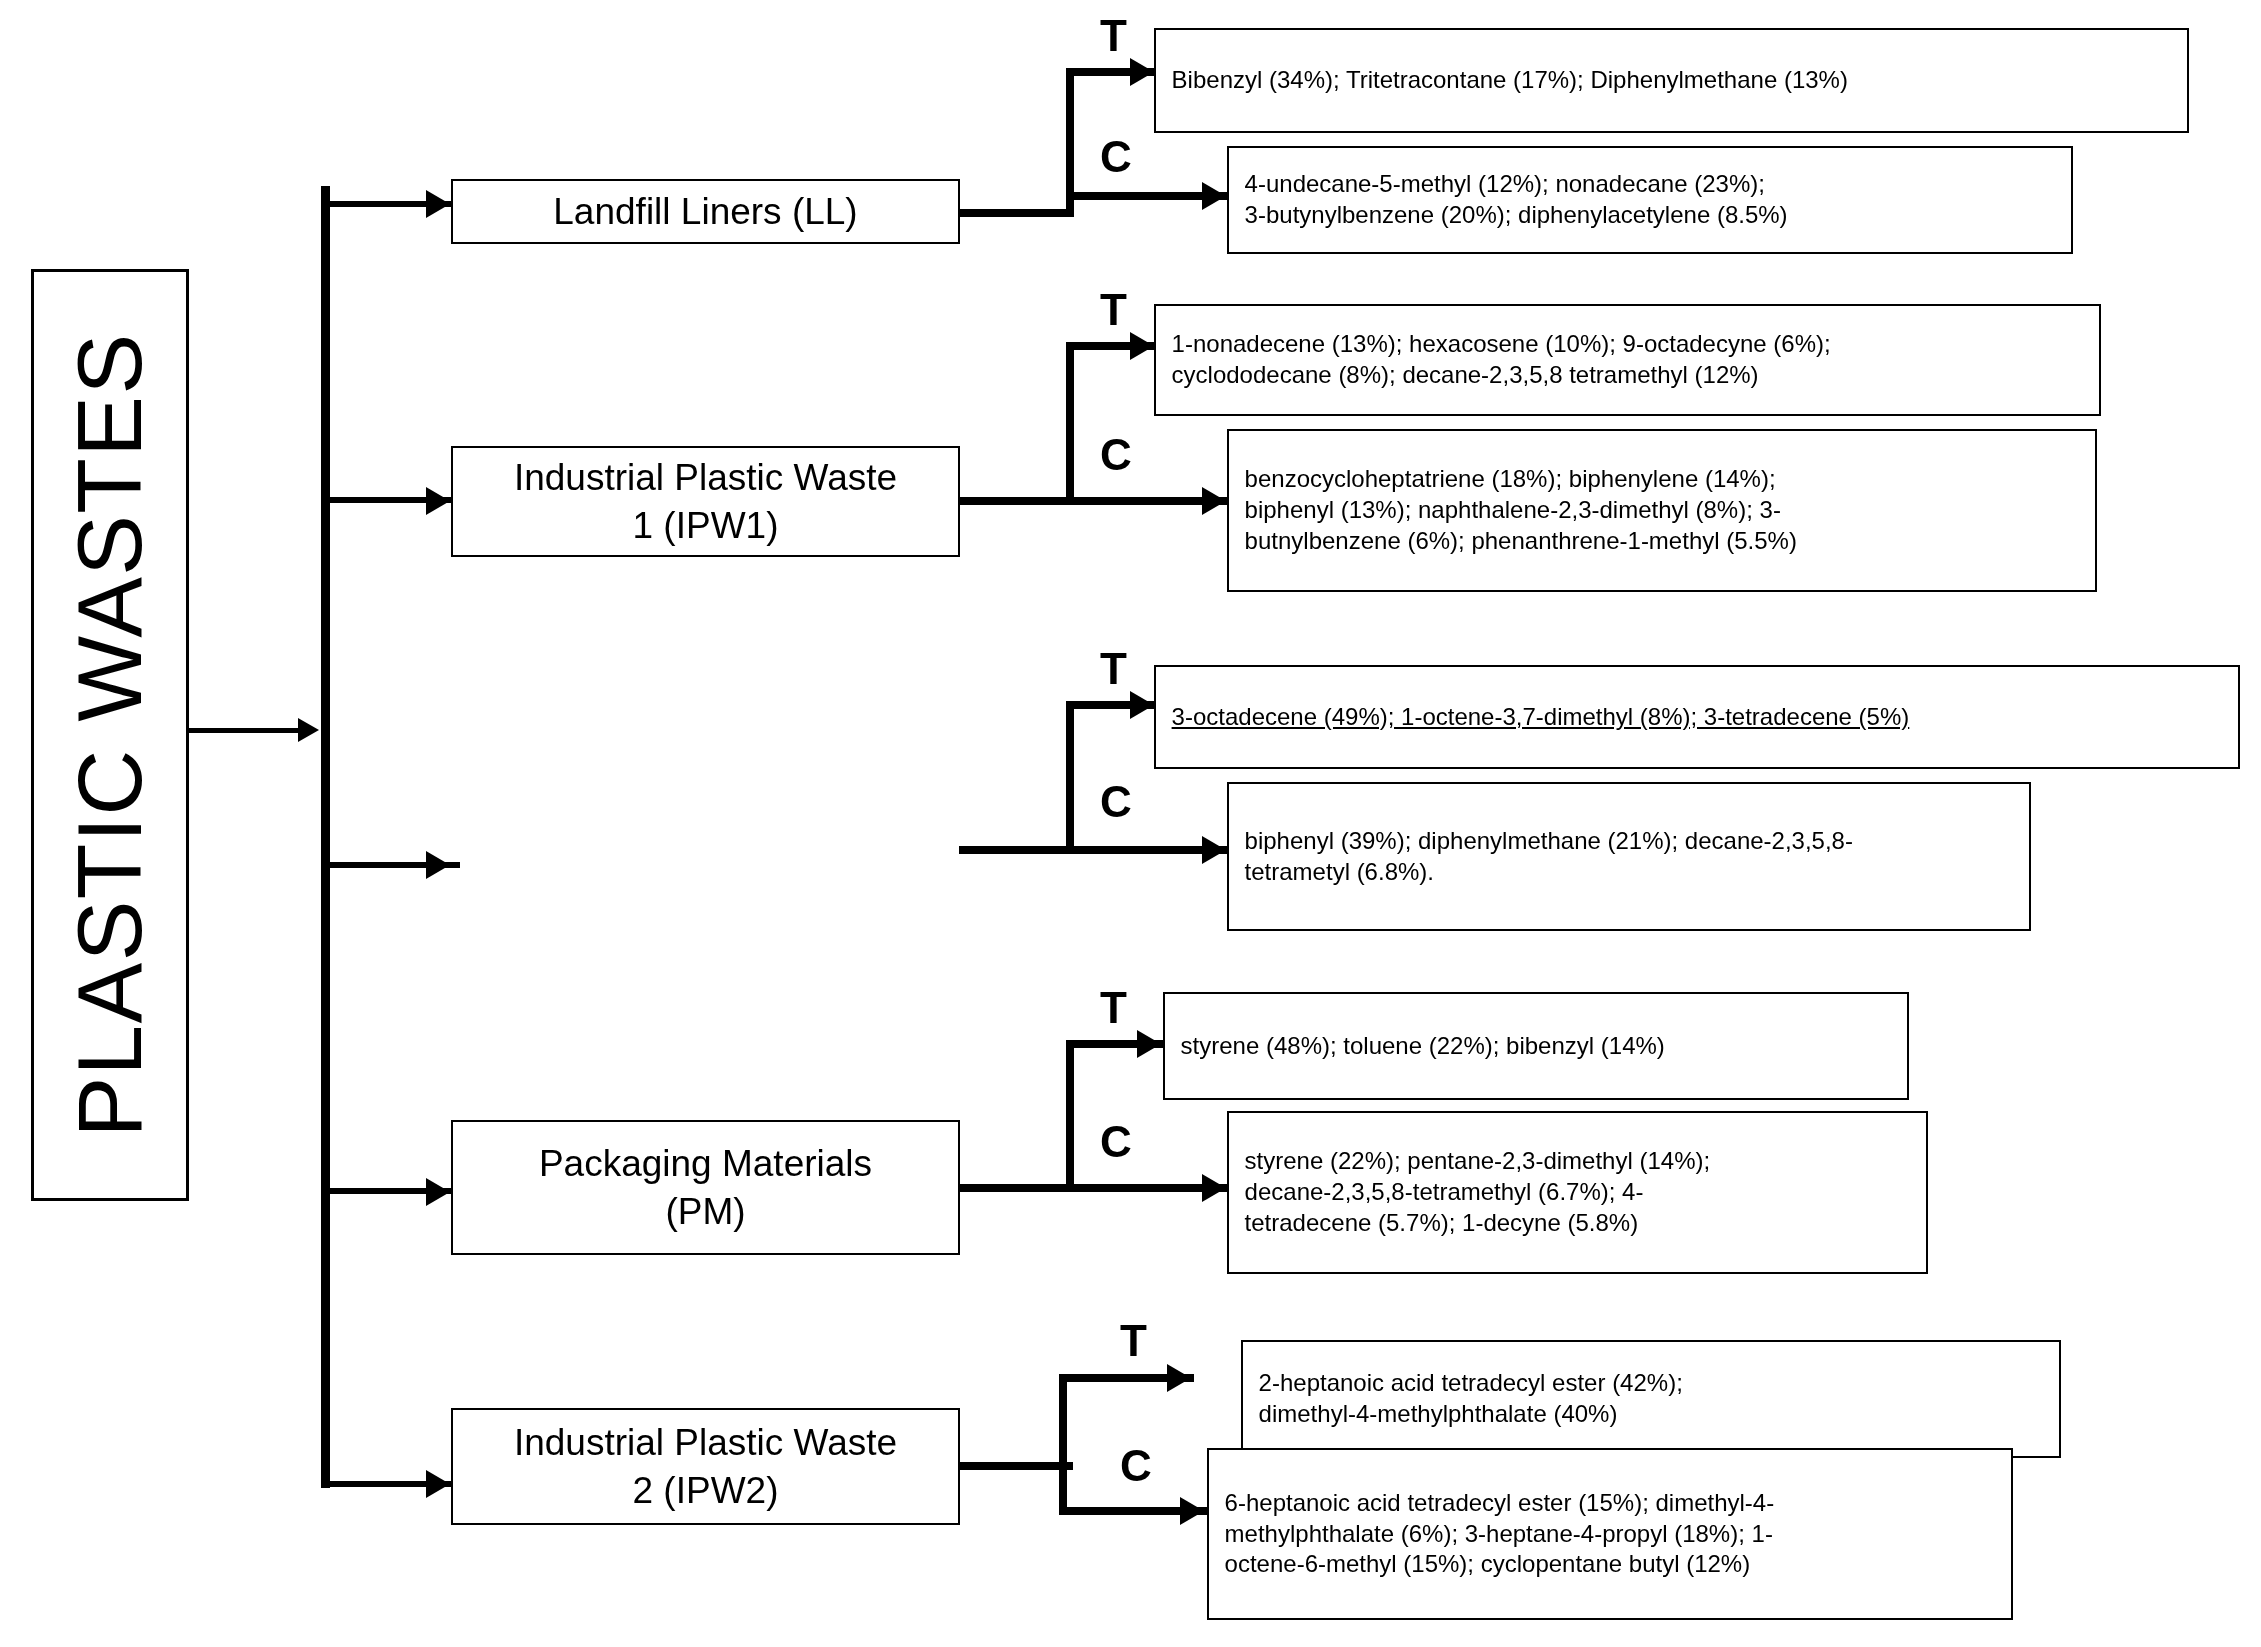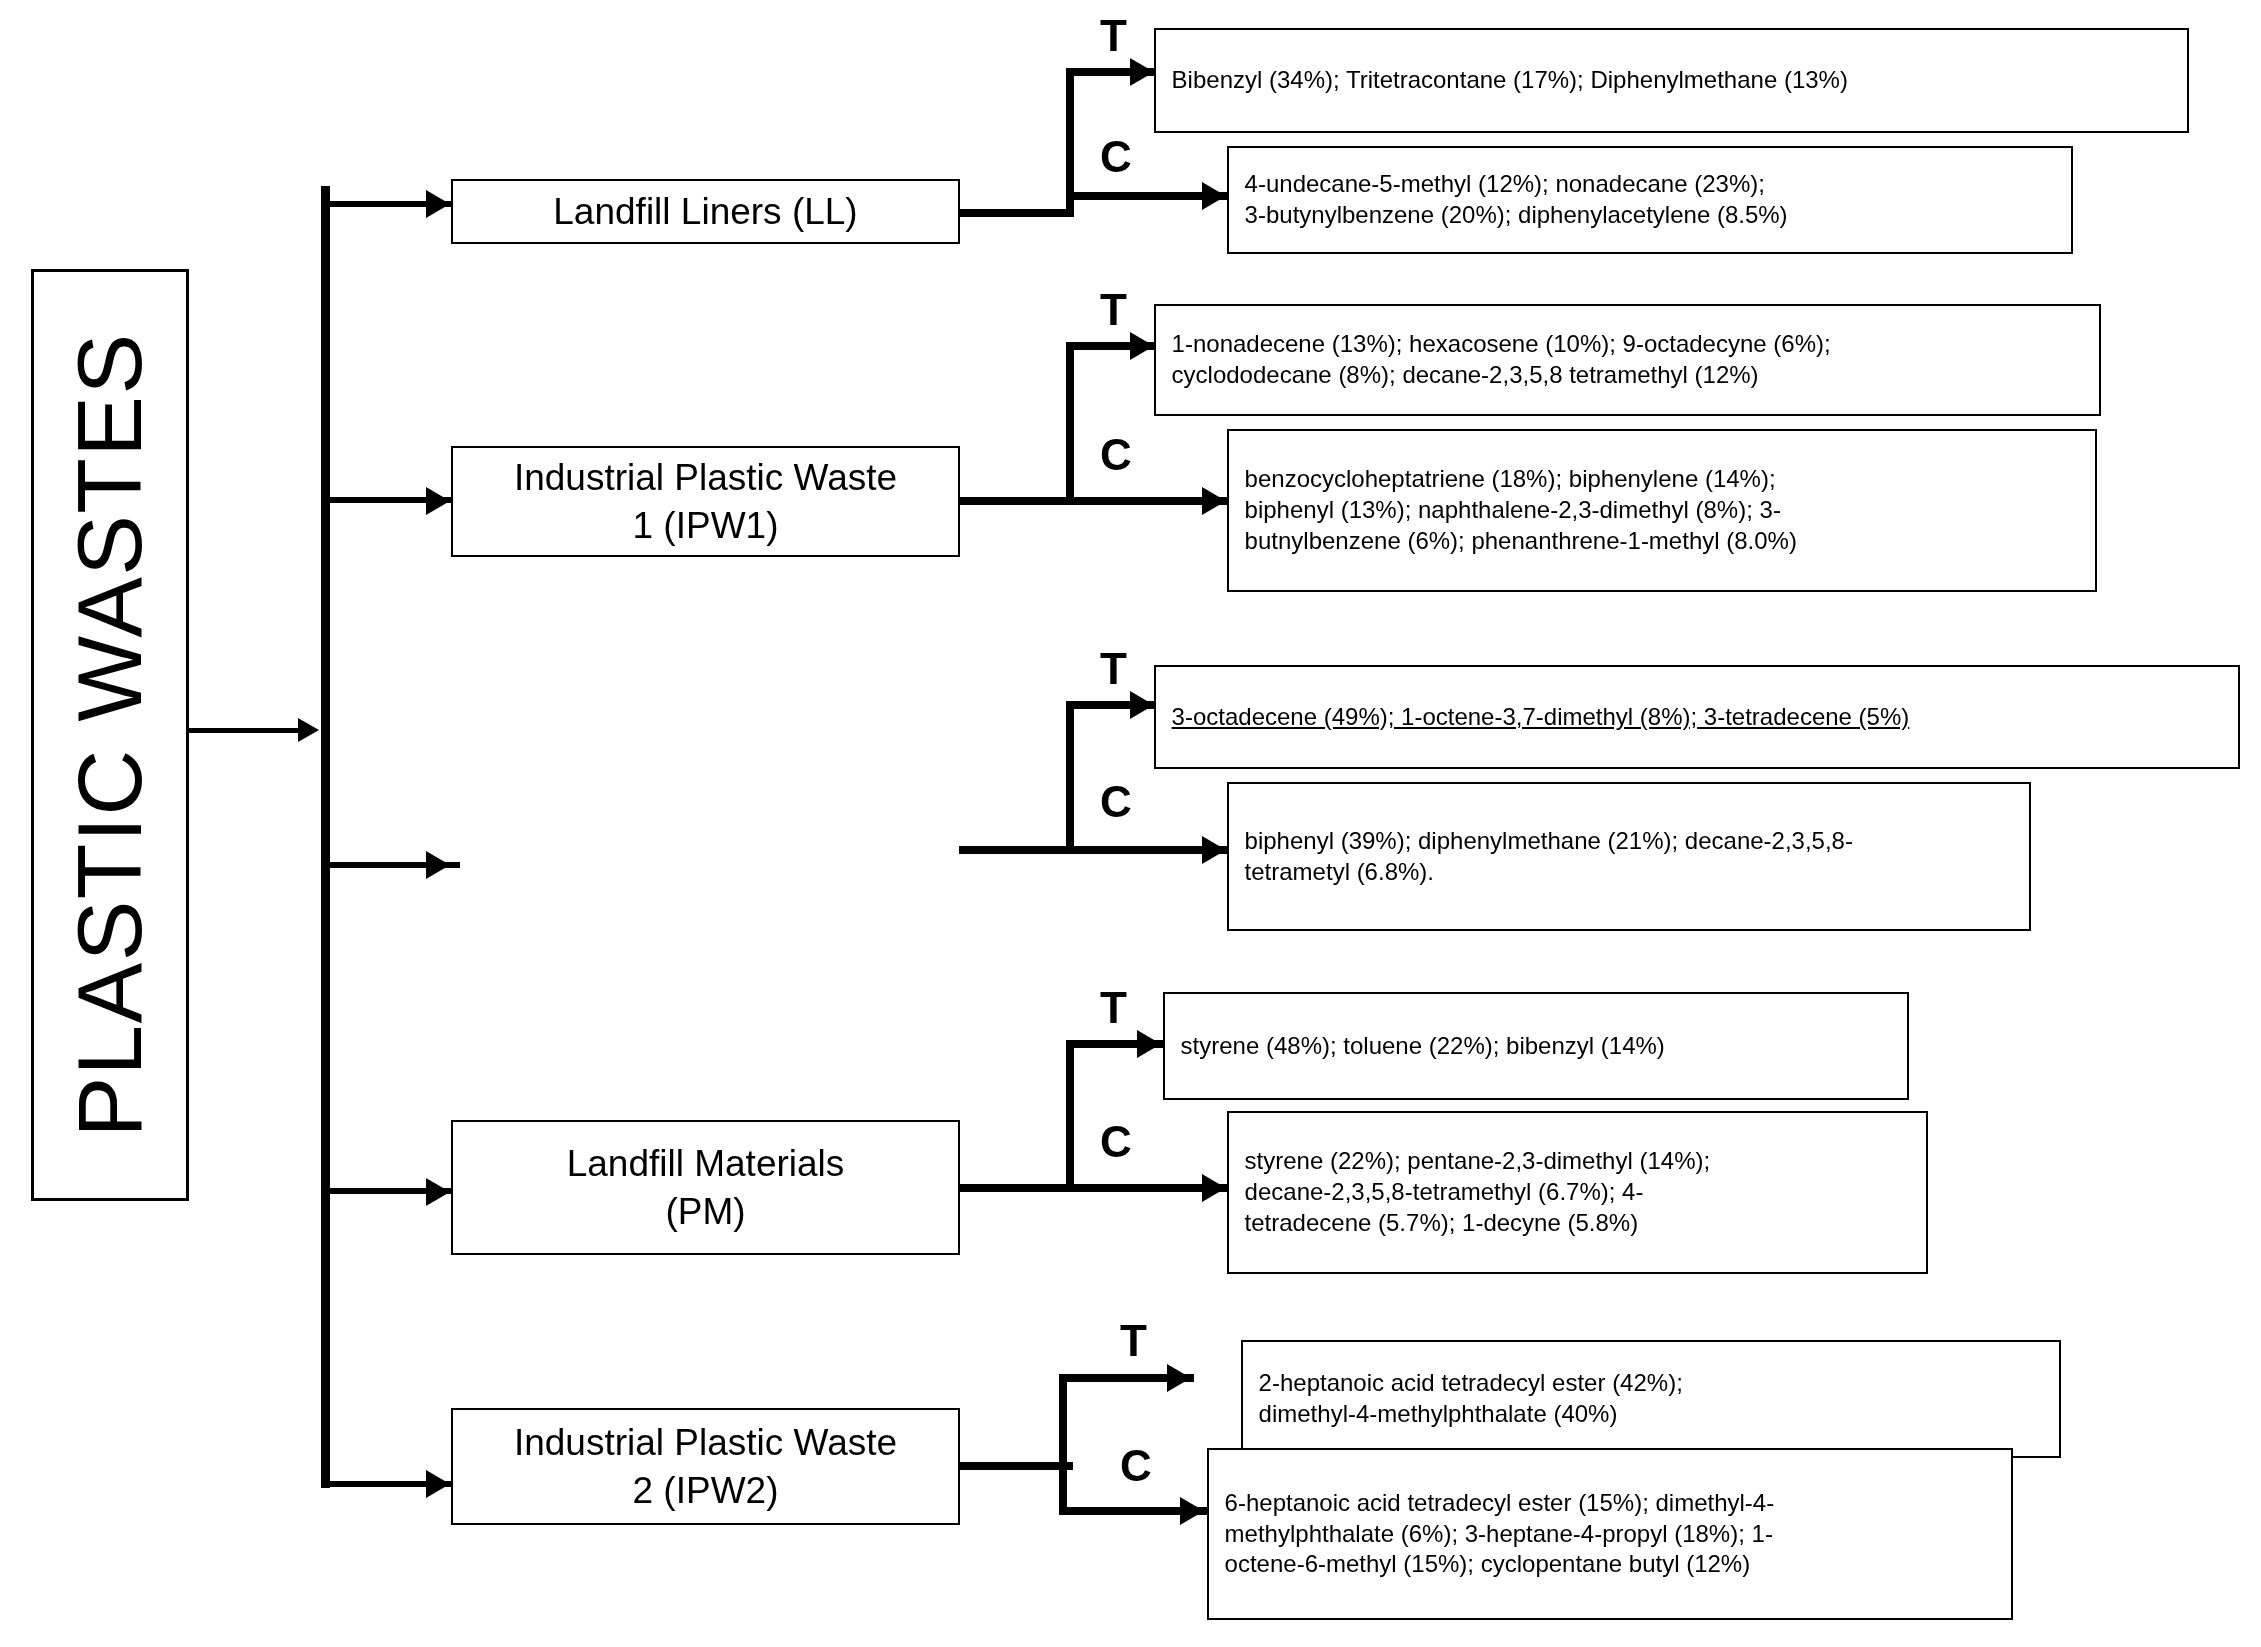--- a/index.html
+++ b/index.html
@@ -152,21 +152,21 @@
   <div class="arrowhead" style="left:1202px; top:487px;"></div>
   <div class="tc-label" style="left:1100px; top:433px;">C</div>
 
   <div class="box detail-box" style="left:1154px; top:304px; width:947px; height:112px;">
     <span class="box-text">1-nonadecene (13%); hexacosene (10%); 9-octadecyne (6%);
 cyclododecane (8%); decane-2,3,5,8 tetramethyl (12%)</span>
   </div>
   <div class="box detail-box" style="left:1227px; top:429px; width:870px; height:163px;">
     <span class="box-text">benzocycloheptatriene (18%); biphenylene (14%);
 biphenyl (13%); naphthalene-2,3-dimethyl (8%); 3-
-butnylbenzene (6%); phenanthrene-1-methyl (8.0%)</span>
+butnylbenzene (6%); phenanthrene-1-methyl (5.5%)</span>
   </div>
 
   <div class="hline" style="left:325px; top:862px; width:135px; height:6.4px;"></div>
   <div class="arrowhead" style="left:426px; top:851px;"></div>
 
   <div class="hline" style="left:959px; top:846px; width:114px; height:7.8px;"></div>
   <div class="vline" style="left:1066px; top:701px; width:7.8px; height:153px;"></div>
   <div class="hline" style="left:1066px; top:701px; width:92px; height:7.8px;"></div>
   <div class="arrowhead" style="left:1130px; top:691px;"></div>
   <div class="tc-label" style="left:1100px; top:647px;">T</div>
@@ -178,21 +178,21 @@
     <span class="box-text">3-octadecene (49%); 1-octene-3,7-dimethyl (8%); 3-tetradecene (5%)</span>
   </div>
   <div class="box detail-box" style="left:1227px; top:782px; width:804px; height:149px;">
     <span class="box-text">biphenyl (39%); diphenylmethane (21%); decane-2,3,5,8-
 tetrametyl (6.8%).</span>
   </div>
 
   <div class="hline" style="left:325px; top:1188px; width:135px; height:6.4px;"></div>
   <div class="arrowhead" style="left:426px; top:1178px;"></div>
   <div class="box cat-box centered" style="left:451px; top:1120px; width:509px; height:135px;">
-    <span class="box-text">Landfill Materials
+    <span class="box-text">Packaging Materials
 (PM)</span>
   </div>
 
   <div class="hline" style="left:959px; top:1184px; width:114px; height:7.8px;"></div>
   <div class="vline" style="left:1066px; top:1040px; width:7.8px; height:151px;"></div>
   <div class="hline" style="left:1066px; top:1040px; width:99px; height:7.8px;"></div>
   <div class="arrowhead" style="left:1137px; top:1030px;"></div>
   <div class="tc-label" style="left:1100px; top:986px;">T</div>
   <div class="hline" style="left:1066px; top:1184px; width:163px; height:7.8px;"></div>
   <div class="arrowhead" style="left:1202px; top:1174px;"></div>

